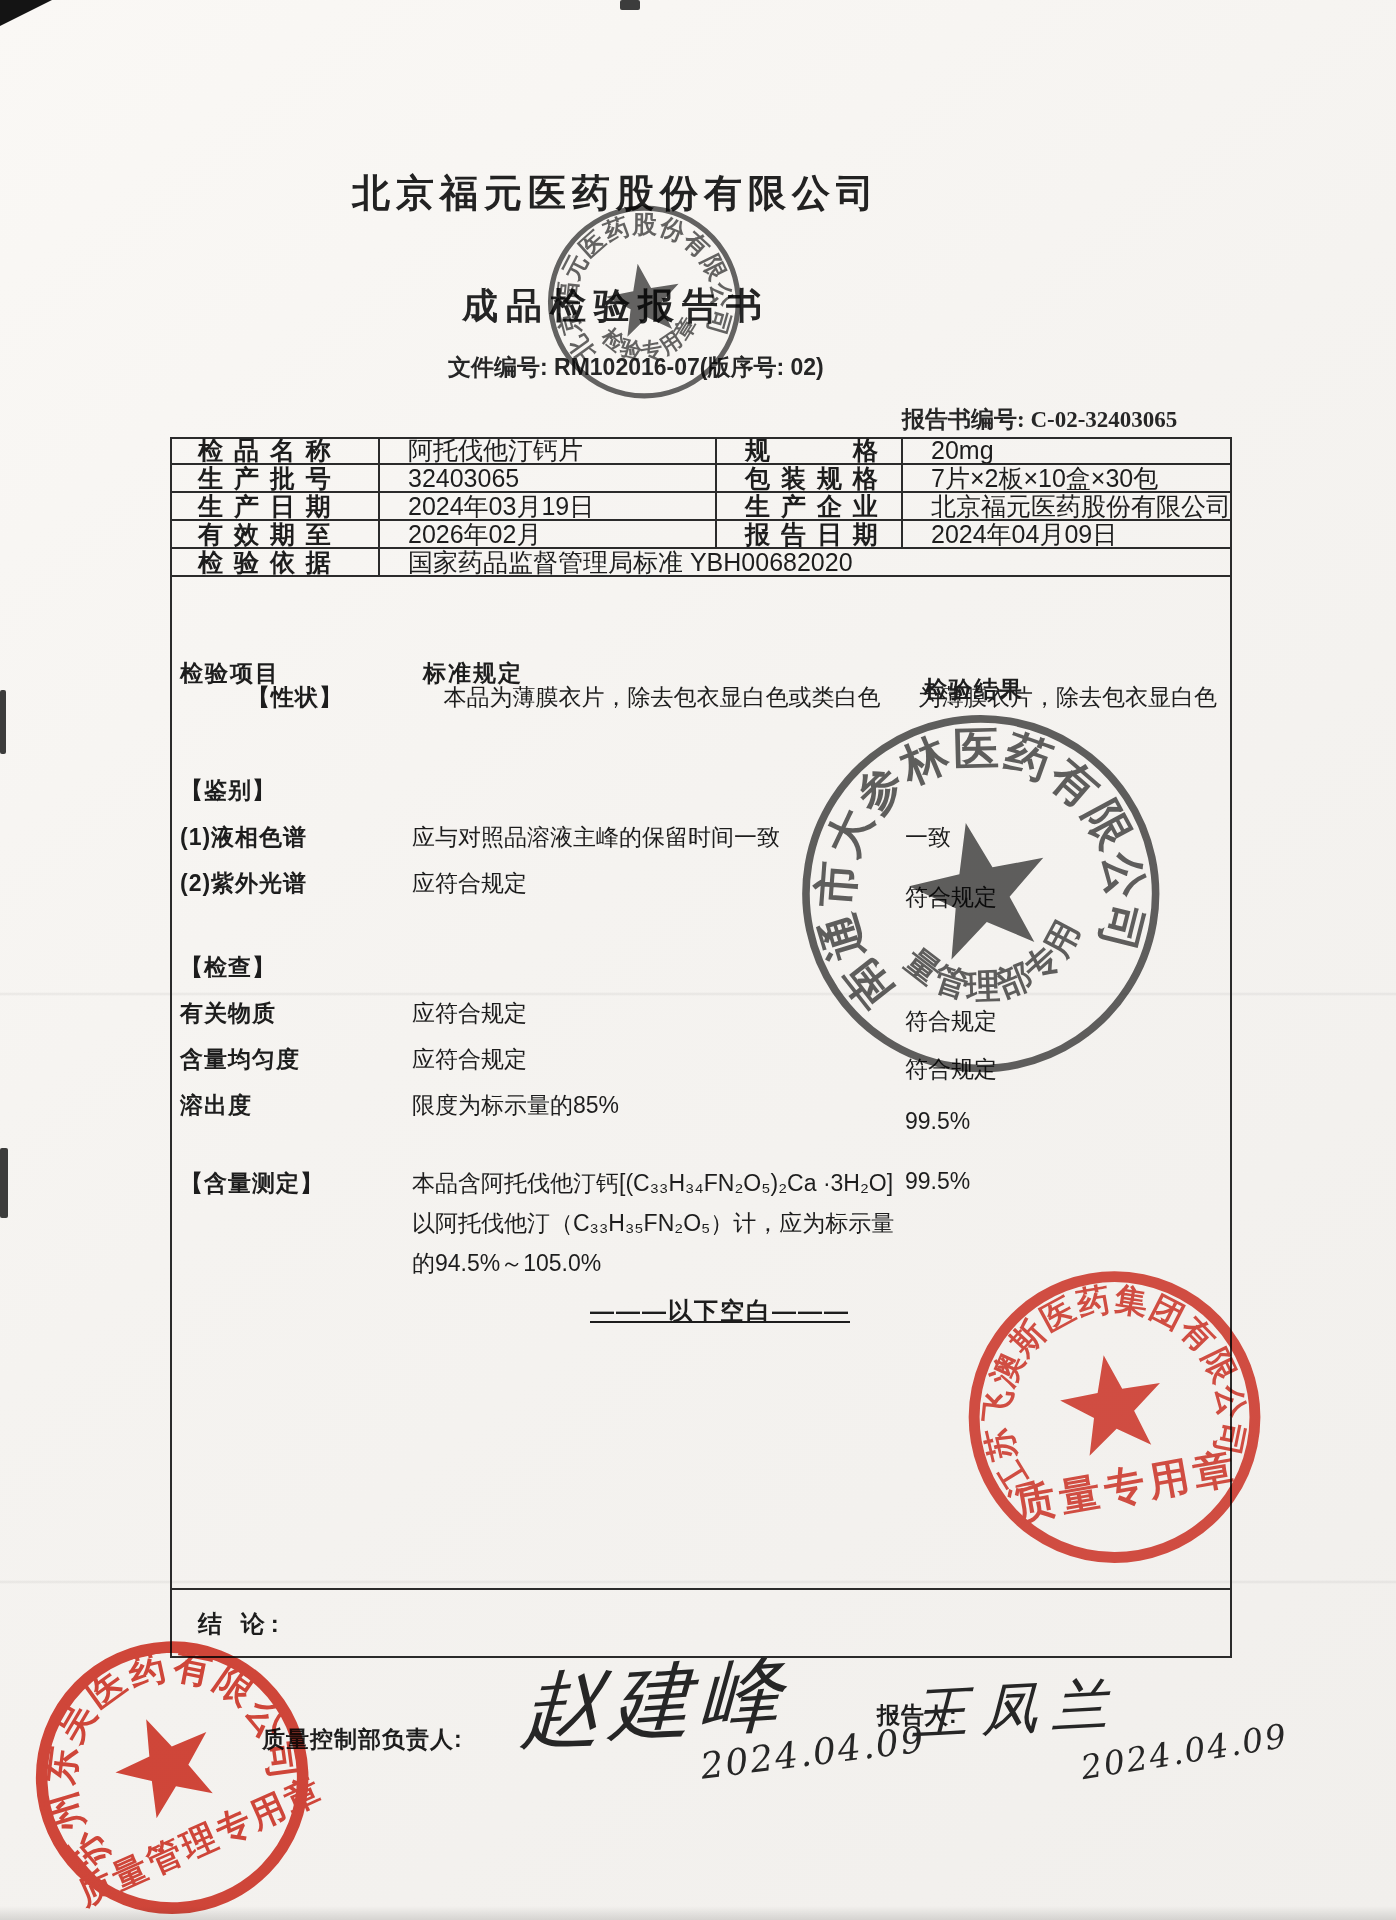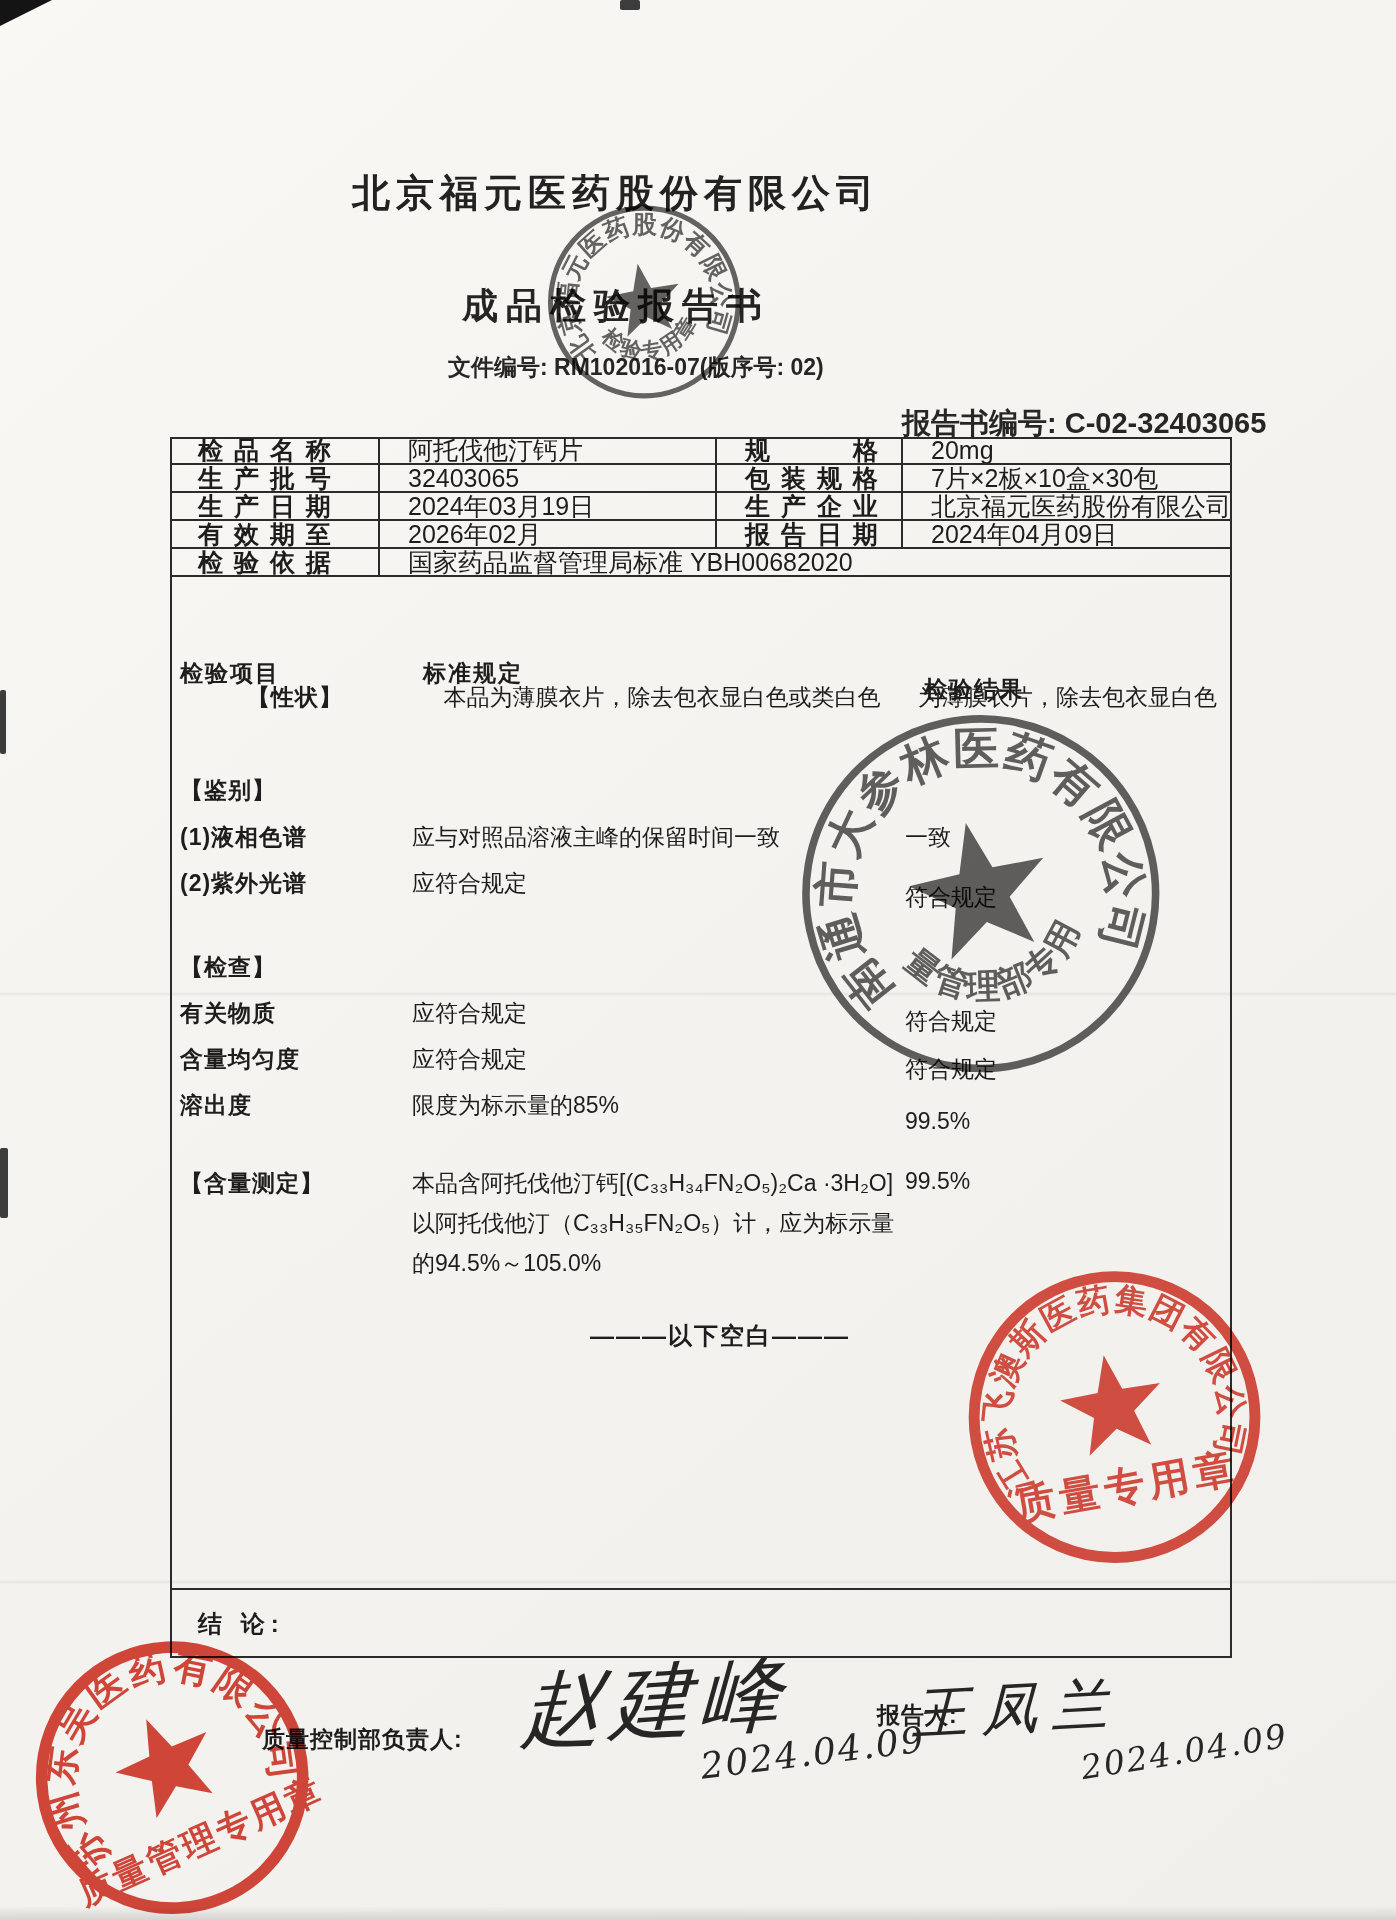--- a/index.html
+++ b/index.html
@@ -16,21 +16,21 @@
   .crease { position:absolute; left:0; right:0; height:4px;
             background:linear-gradient(to bottom,rgba(0,0,0,0),rgba(0,0,0,.06),rgba(0,0,0,0)); }
   .bottom-strip { position:absolute; left:0; right:0; bottom:0; height:14px;
                   background:linear-gradient(to bottom,rgba(0,0,0,0),rgba(0,0,0,.12)); }
 
   .title { position:absolute; left:0; top:168px; width:1232px; text-align:center;
            font-size:38px; font-weight:700; letter-spacing:6px; color:#222; }
   .subtitle { position:absolute; left:0; top:282px; width:1232px; text-align:center;
               font-size:36px; font-weight:700; letter-spacing:8px; color:#242424;font-family:Liberation Serif, serif; }
   .fileno { position:absolute; left:448px; top:352px; font-size:23px; font-weight:700; color:#262626; }
-  .reportno { position:absolute; left:902px; top:404px; font-size:29px; font-weight:700; color:#262626; }
+  .reportno { position:absolute; left:902px; top:404px; font-size:23px; font-weight:700; color:#262626;font-family:Liberation Serif, serif; }
 
   .outer-box { position:absolute; left:170px; top:437px; width:1062px; height:1221px;
                border:2px solid #2b2b2b; }
   .info-grid { position:absolute; left:170px; top:437px; width:1062px;
                display:grid; grid-template-columns:210px 337px 186px 329px; }
   .cell { height:28px; border-right:2px solid #2b2b2b; border-bottom:2px solid #2b2b2b;
           display:flex; align-items:center; padding:0 28px; font-size:25px; white-space:nowrap; overflow:hidden; }
   .cell.lbl { font-weight:700; letter-spacing:2px; }
   .cell.last { border-right:none; }
   .cell.span3 { grid-column:2 / 5; border-right:none; }
@@ -164,21 +164,21 @@
     </div>
 
     <div class="rrow" style="top:518px;height:130px;">
       <span class="r-item">【含量测定】</span>
       <span class="r-std">本品含阿托伐他汀钙[(C₃₃H₃₄FN₂O₅)₂Ca ·3H₂O]</span>
       <span class="r-std" style="top:40px;">以阿托伐他汀（C₃₃H₃₅FN₂O₅）计，应为标示量</span>
       <span class="r-std" style="top:80px;">的94.5%～105.0%</span>
       <span class="r-res">99.5%</span>
     </div>
 
-    <div class="blank-note" style="top:670px;">———以下空白———</div>
+    <div class="blank-note" style="top:645px;text-decoration:underline;">———以下空白———</div>
   </div>
 
   <div class="concl-band">
     <span class="lab">结 论:</span>
   </div>
 
   <div class="sig-label" style="left:262px;top:1696px;margin-top:28px;">质量控制部负责人:</div>
   <div class="hand hand-name-1">赵建峰</div>
   <div class="hand hand-date-1">2024.04.09</div>
   <div class="sig-label" style="left:877px;top:1700px;">报告人:</div>

